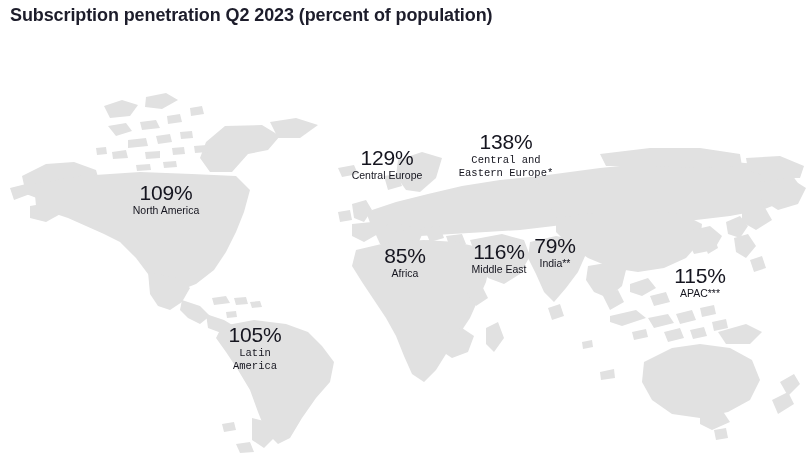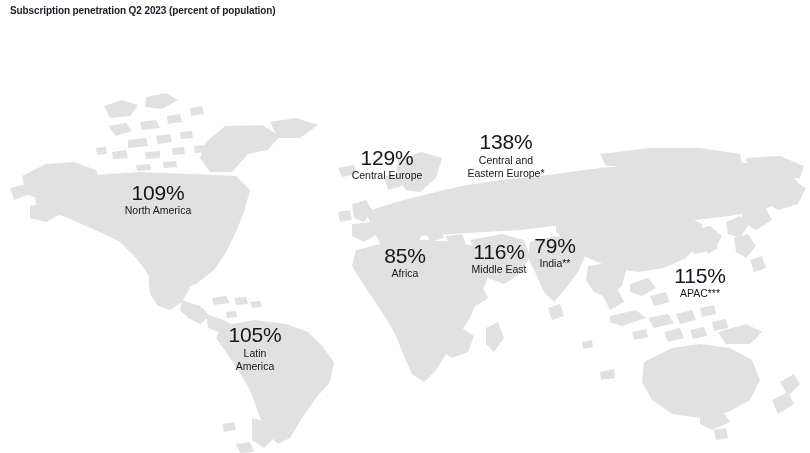--- a/index.html
+++ b/index.html
@@ -12,21 +12,21 @@
     width: 810px;
     height: 453px;
     background: #ffffff;
     font-family: "Liberation Sans", sans-serif;
     overflow: hidden;
   }
   #chart-title {
     position: absolute;
     left: 10px;
     top: 5px;
-    font-size: 10px;
+    font-size: 18px;
     font-weight: bold;
     color: #1d1d2b;
     letter-spacing: -0.1px;
     white-space: nowrap;
   }
   #map-layer {
     position: absolute;
     left: 0;
     top: 26px;
     width: 810px;
@@ -55,20 +55,21 @@
   .label .name {
     display: block;
     font-size: 10.5px;
     font-weight: 400;
     color: #15151f;
     margin-top: 1px;
   }
   .label.two-line .name {
     white-space: pre-line;
     line-height: 1.25;
+    font-family: Liberation Mono, monospace;
   }
 </style>
 </head>
 <body>
 
 <div id="page">
 
   <div id="chart-title">Subscription penetration Q2 2023 (percent of population)</div>
 
   <div id="map-layer">
@@ -199,21 +200,21 @@
 
         <path d="M780 356 L794 348 L800 358 L788 370 Z"></path>
         <path d="M772 374 L788 366 L794 378 L778 388 Z"></path>
 
         <path d="M600 346 L614 343 L615 352 L601 354 Z"></path>
         <path d="M582 316 L592 314 L593 321 L583 323 Z"></path>
       </g>
     </svg>
   </div>
 
-  <div class="label" style="left:158px; top:182px;">
+  <div class="label" style="left:166px; top:182px;">
     <span class="value">109%</span>
     <span class="name">North America</span>
   </div>
 
   <div class="label two-line" style="left:255px; top:324px;">
     <span class="value">105%</span>
     <span class="name">Latin
 America</span>
   </div>
 

